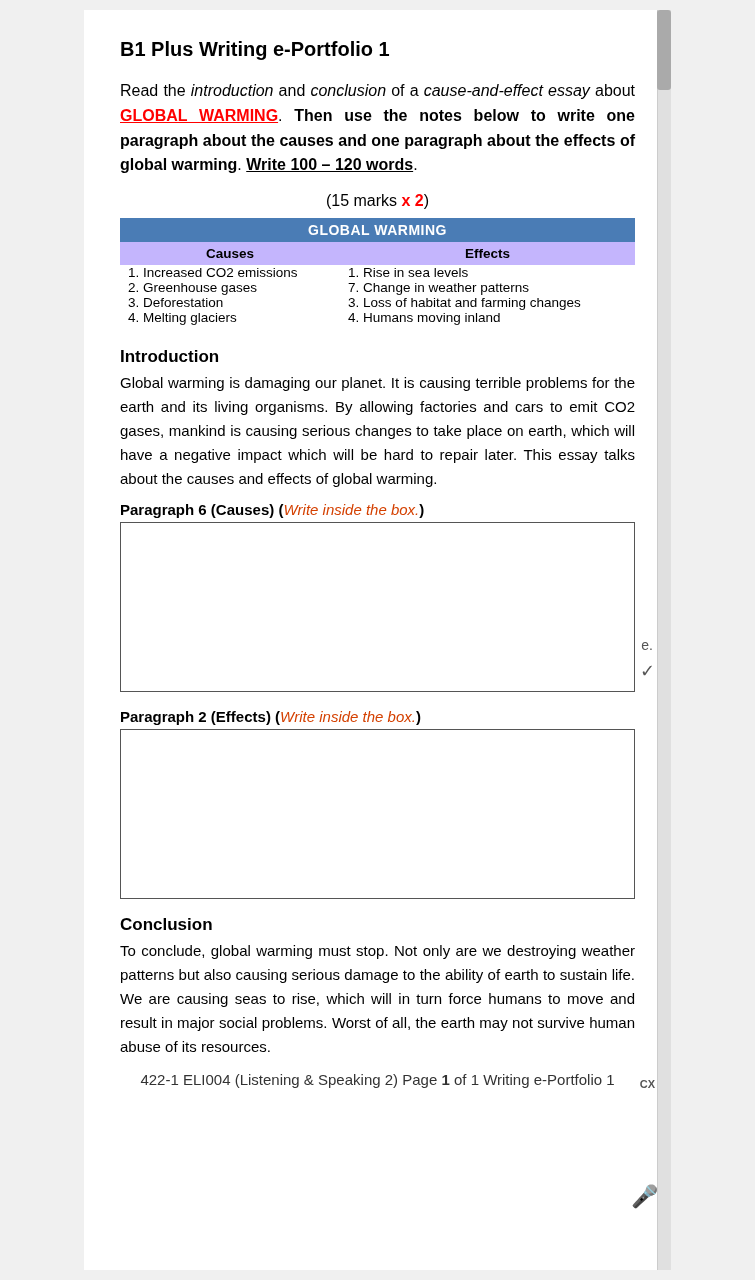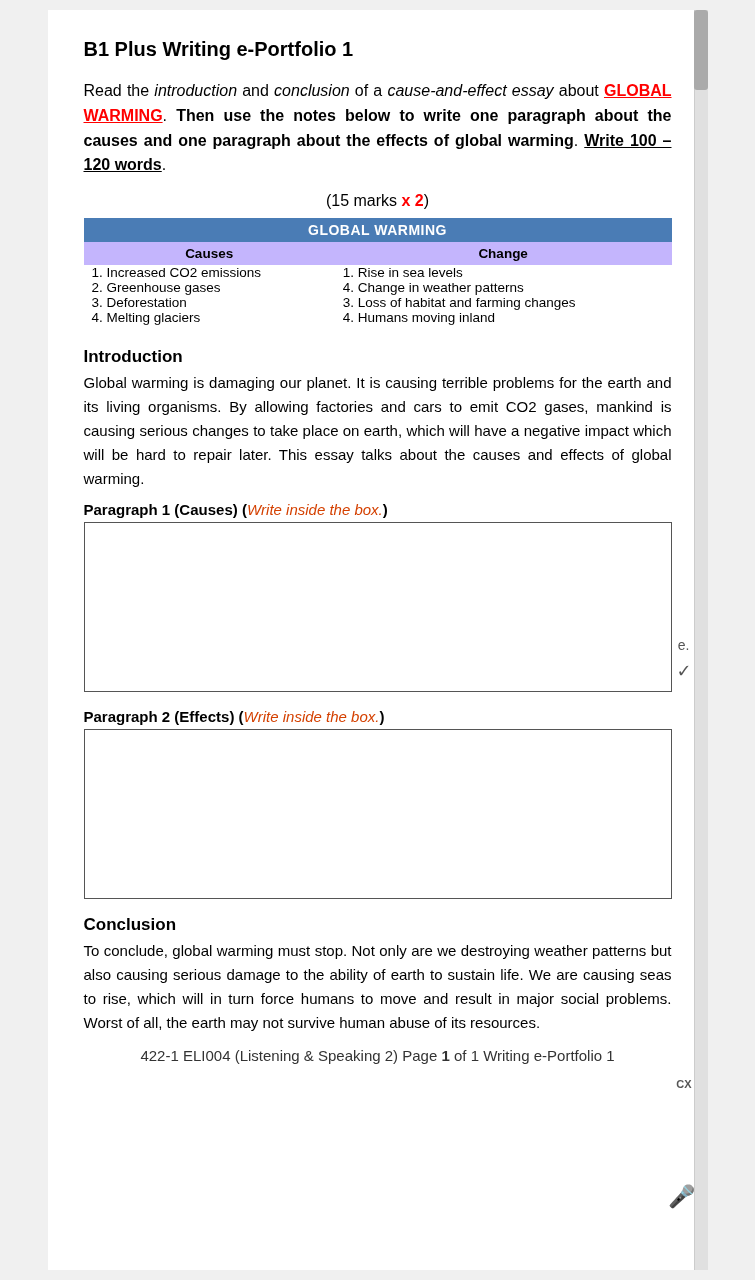--- a/index.html
+++ b/index.html
@@ -7,21 +7,21 @@
       font-family: Georgia, 'Times New Roman', serif;
       background: #f0f0f0;
       display: flex;
       justify-content: center;
       align-items: flex-start;
       min-height: 1280px;
       width: 755px;
     }
     .page {
       background: #fff;
-      width: 660px;
+      width: 587px;
       min-height: 1260px;
       padding: 28px 36px 20px 36px;
       position: relative;
       margin: 10px 2px;
     }
     .scrollbar {
       position: absolute;
       right: 0;
       top: 0;
       width: 14px;
@@ -207,47 +207,47 @@
   </p>
 
   <div class="table-container">
     <table class="warming-table">
       <tbody>
           <tr class="header-row">
         <td colspan="2">GLOBAL WARMING</td>
       </tr>
       <tr class="subheader-row">
         <td>Causes</td>
-        <td>Change</td>
+        <td>Effects</td>
       </tr>
       <tr class="data-row">
         <td>1. Increased CO2 emissions</td>
         <td>1. Rise in sea levels</td>
       </tr>
       <tr class="data-row">
         <td>2. Greenhouse gases</td>
-        <td>4. Change in weather patterns</td>
+        <td>7. Change in weather patterns</td>
       </tr>
       <tr class="data-row">
         <td>3. Deforestation</td>
         <td>3. Loss of habitat and farming changes</td>
       </tr>
       <tr class="data-row">
         <td>4. Melting glaciers</td>
         <td>4. Humans moving inland</td>
       </tr>
     </tbody>
       </table>
   </div>
 
   <p class="section-title">Introduction</p>
   <p class="body-text">Global warming is damaging our planet. It is causing terrible problems for the earth and its living organisms. By allowing factories and cars to emit CO2 gases, mankind is causing serious changes to take place on earth, which will have a negative impact which will be hard to repair later. This essay talks about the causes and effects of global warming.</p>
 
   <p class="paragraph-label">
-    <span>Paragraph 1 (Causes) (</span><em>Write inside the box.</em><span>)</span>
+    <span>Paragraph 6 (Causes) (</span><em>Write inside the box.</em><span>)</span>
   </p>
   <div class="write-box"></div>
 
   <p class="paragraph-label">
     <span>Paragraph 2 (Effects) (</span><em>Write inside the box.</em><span>)</span>
   </p>
   <div class="write-box"></div>
 
   <p class="section-title">Conclusion</p>
   <p class="body-text">To conclude, global warming must stop. Not only are we destroying weather patterns but also causing serious damage to the ability of earth to sustain life.  We are causing seas to rise, which will in turn force humans to move and result in major social problems. Worst of all, the earth may not survive human abuse of its resources.</p>

